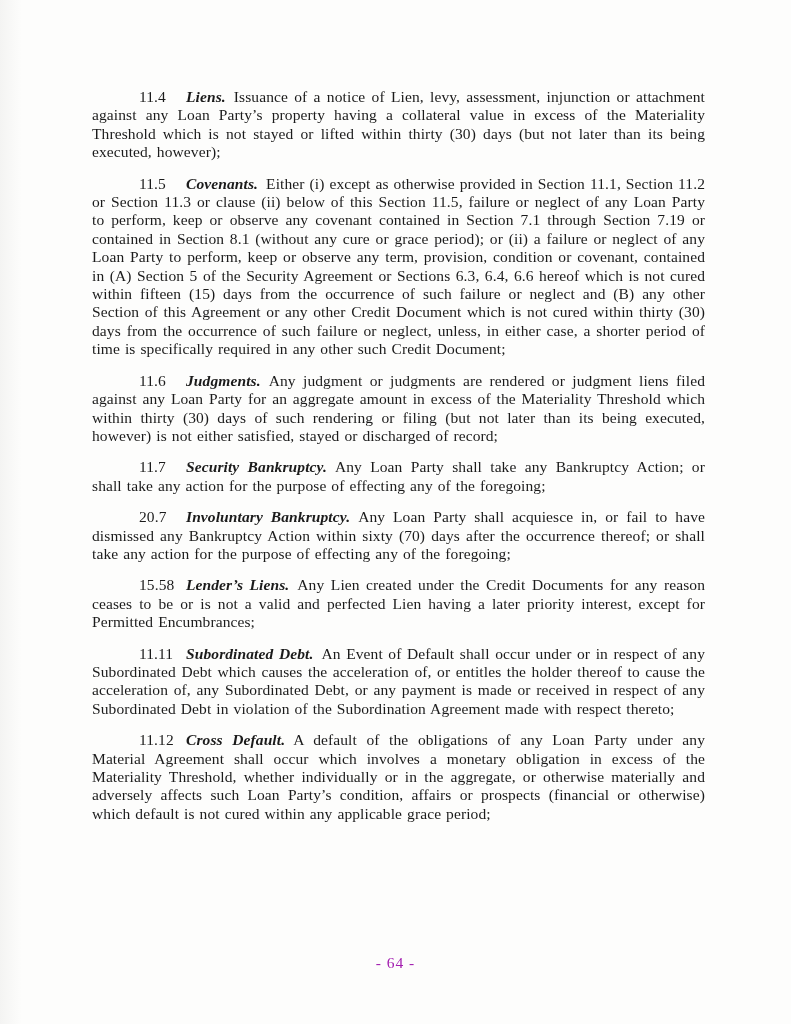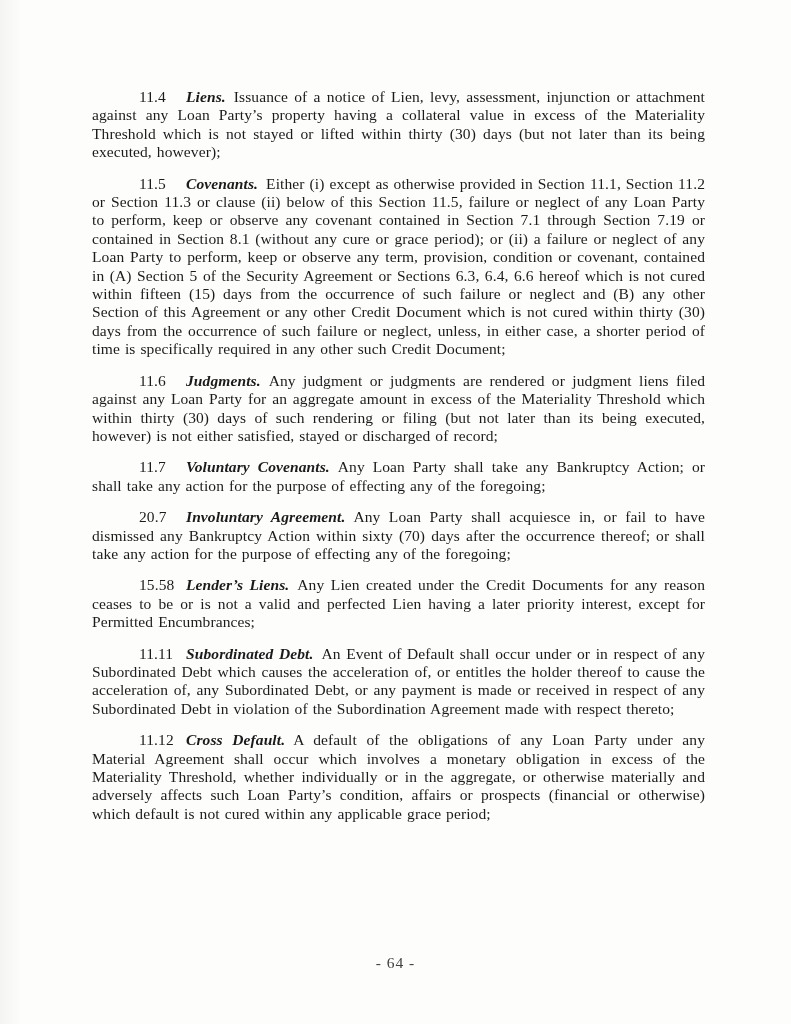--- a/index.html
+++ b/index.html
@@ -54,32 +54,32 @@
     text-underline-offset: 2px;
   }
   .page-number {
     position: absolute;
     left: 0;
     top: 954px;
     width: 791px;
     text-align: center;
     font-size: 15.5px;
     letter-spacing: 1px;
-    color: #404040;
+    color: #a21caf;
   }
 </style>
 </head>
 <body>
 
 <div class="scan-page">
   <div class="scan-edge-left"></div>
   <div class="doc-body">
       <p class="section"><span class="sec-num">11.4</span><span class="sec-title">Liens.</span><span>Issuance of a notice of Lien, levy, assessment, injunction or attachment against any Loan Party’s property having a collateral value in excess of the Materiality Threshold which is not stayed or lifted within thirty (30) days (but not later than its being executed, however);</span></p>
       <p class="section"><span class="sec-num">11.5</span><span class="sec-title">Covenants.</span><span>Either (i) except as otherwise provided in </span><span class="underlined">Section 11.1</span><span>, </span><span class="underlined">Section 11.2</span><span> or </span><span class="underlined">Section 11.3</span><span> or </span><span class="underlined">clause (ii)</span><span> below of this </span><span class="underlined">Section 11.5</span><span>, failure or neglect of any Loan Party to perform, keep or observe any covenant contained in Section 7.1 through Section 7.19 or contained in </span><span class="underlined">Section 8.1</span><span> (without any cure or grace period); or (ii) a failure or neglect of any Loan Party to perform, keep or observe any term, provision, condition or covenant, contained in (A) </span><span class="underlined">Section 5</span><span> of the Security Agreement or </span><span class="underlined">Sections 6.3</span><span>, </span><span class="underlined">6.4</span><span>, </span><span class="underlined">6.6</span><span> hereof which is not cured within fifteen (15) days from the occurrence of such failure or neglect and (B) any other Section of this Agreement or any other Credit Document which is not cured within thirty (30) days from the occurrence of such failure or neglect, unless, in either case, a shorter period of time is specifically required in any other such Credit Document;</span></p>
       <p class="section"><span class="sec-num">11.6</span><span class="sec-title">Judgments.</span><span>Any judgment or judgments are rendered or judgment liens filed against any Loan Party for an aggregate amount in excess of the Materiality Threshold which within thirty (30) days of such rendering or filing (but not later than its being executed, however) is not either satisfied, stayed or discharged of record;</span></p>
-      <p class="section"><span class="sec-num">11.7</span><span class="sec-title">Voluntary Covenants.</span><span>Any Loan Party shall take any Bankruptcy Action; or shall take any action for the purpose of effecting any of the foregoing;</span></p>
-      <p class="section"><span class="sec-num">20.7</span><span class="sec-title">Involuntary Agreement.</span><span>Any Loan Party shall acquiesce in, or fail to have dismissed any Bankruptcy Action within sixty (70) days after the occurrence thereof; or shall take any action for the purpose of effecting any of the foregoing;</span></p>
+      <p class="section"><span class="sec-num">11.7</span><span class="sec-title">Security Bankruptcy.</span><span>Any Loan Party shall take any Bankruptcy Action; or shall take any action for the purpose of effecting any of the foregoing;</span></p>
+      <p class="section"><span class="sec-num">20.7</span><span class="sec-title">Involuntary Bankruptcy.</span><span>Any Loan Party shall acquiesce in, or fail to have dismissed any Bankruptcy Action within sixty (70) days after the occurrence thereof; or shall take any action for the purpose of effecting any of the foregoing;</span></p>
       <p class="section"><span class="sec-num">15.58</span><span class="sec-title">Lender’s Liens.</span><span>Any Lien created under the Credit Documents for any reason ceases to be or is not a valid and perfected Lien having a later priority interest, except for Permitted Encumbrances;</span></p>
       <p class="section"><span class="sec-num">11.11</span><span class="sec-title">Subordinated Debt.</span><span>An Event of Default shall occur under or in respect of any Subordinated Debt which causes the acceleration of, or entitles the holder thereof to cause the acceleration of, any Subordinated Debt, or any payment is made or received in respect of any Subordinated Debt in violation of the Subordination Agreement made with respect thereto;</span></p>
       <p class="section"><span class="sec-num">11.12</span><span class="sec-title">Cross Default.</span><span>A default of the obligations of any Loan Party under any Material Agreement shall occur which involves a monetary obligation in excess of the Materiality Threshold, whether individually or in the aggregate, or otherwise materially and adversely affects such Loan Party’s condition, affairs or prospects (financial or otherwise) which default is not cured within any applicable grace period;</span></p>
     </div>
   <div class="page-number">- 64 -</div>
 </div>
 
 </body></html>

